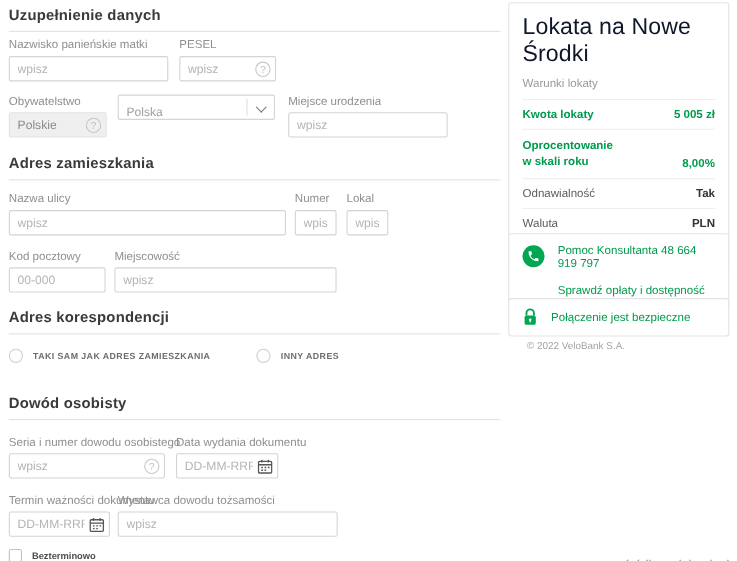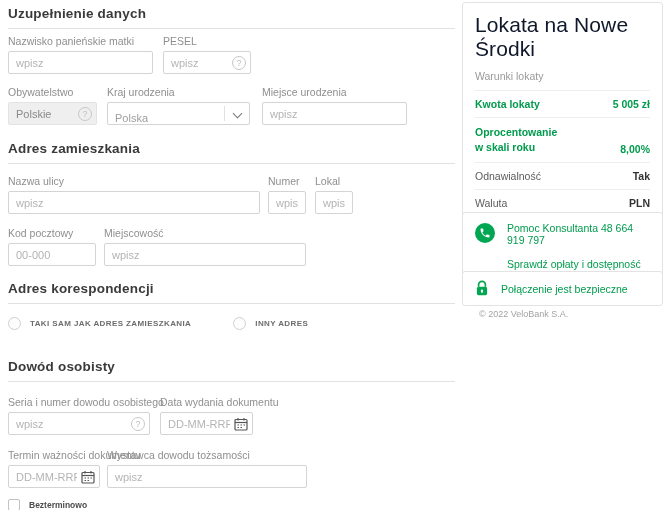--- a/index.html
+++ b/index.html
@@ -116,21 +116,20 @@
   </div>
   <div class="frow" style="margin-top:12px;">
     <div class="fg" style="width:89px; margin-right:10px;">
       <label>Obywatelstwo</label>
       <div class="iwrap">
         <input class="txt disabled pad-r" type="text" disabled="" value="Polskie" style="">
         <span class="qicon"></span>
       </div>
     </div>
     <div class="fg" style="width:143px; margin-right:12px;">
-      <label>Kraj urodzenia</label>
       <div class="select">
         <span>Polska</span>
         <span class="sel-sep"></span>
         <span class="chev"></span>
       </div>
     </div>
     <div class="fg" style="width:145px;">
       <label>Miejsce urodzenia</label>
       <div class="iwrap">
         <input class="txt" type="text" placeholder="wpisz" style="">

